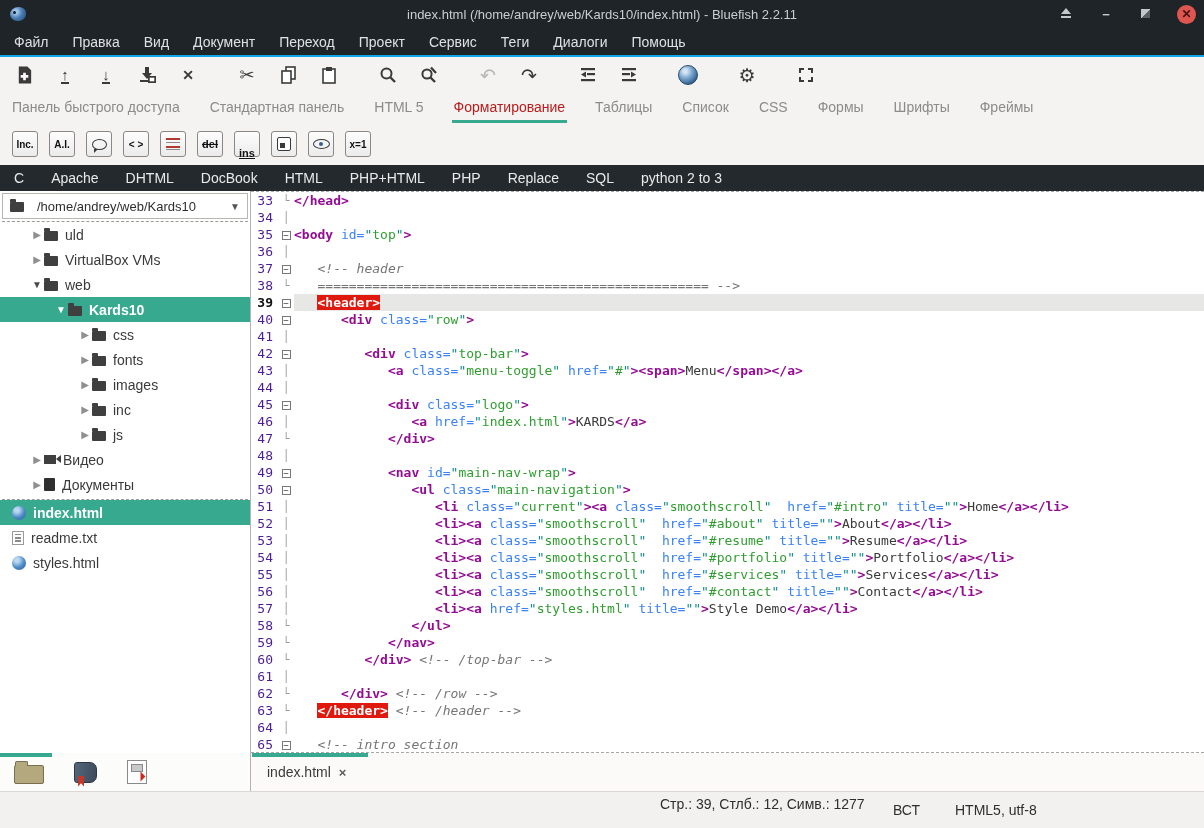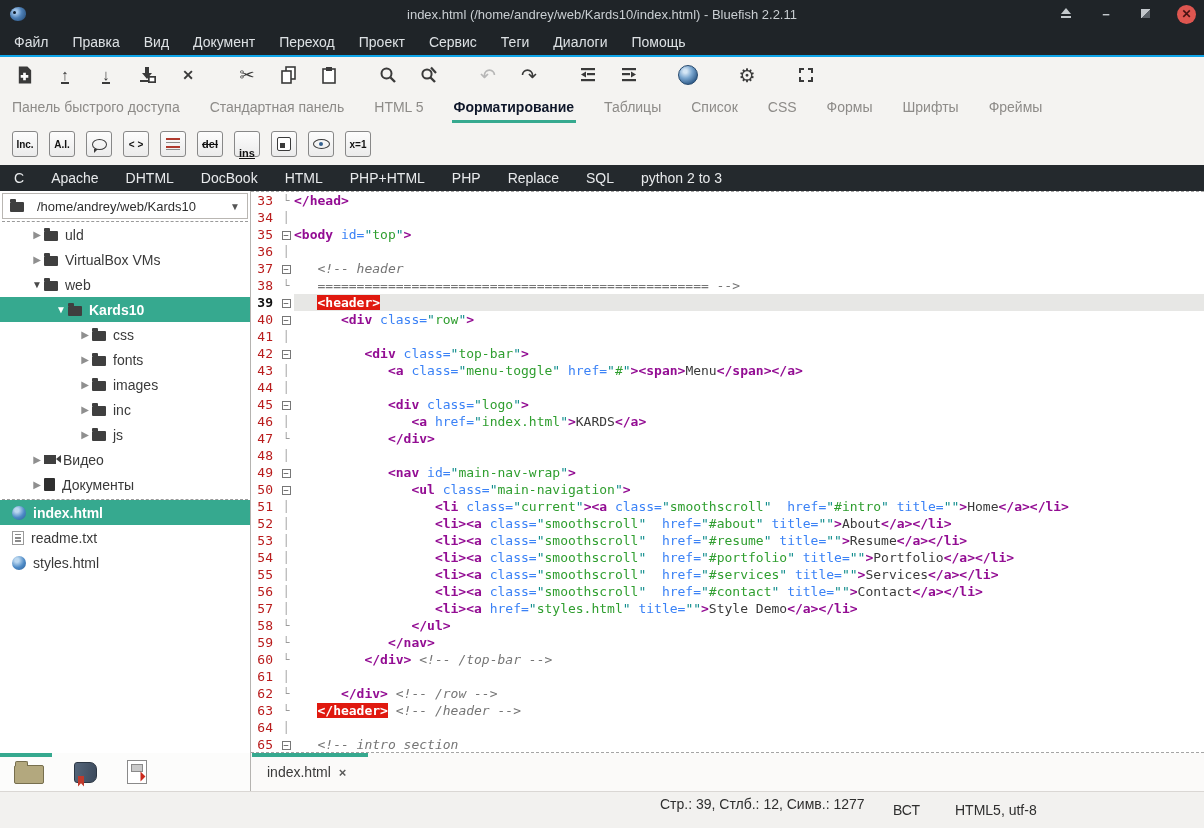--- a/index.html
+++ b/index.html
@@ -30,21 +30,21 @@
   .tb-btn { width:24px; height:24px; display:flex; align-items:center; justify-content:center; color:#3a3a3a; font-size:17px; }
   .tb-btn.grp { margin-left:18px; }
   .tb-btn.disabled { color:#b7b7b7; }
   .tb-btn svg { display:block; }
   .glyph-bar { border-bottom:2px solid #3a3a3a; line-height:15px; font-size:15px; font-weight:bold; }
   #globe { width:20px; height:20px; border-radius:50%; background:radial-gradient(circle at 35% 30%, #d5e6f5 0 10%, #7aa6cf 40%, #35618f 75%, #1e4066 100%); border:1px solid #274a6e; }
 
   
   #quickbar { position:absolute; left:0; top:93px; width:1204px; height:30px; background:#f4f3f1; display:flex; align-items:flex-end; padding-left:10px; gap:26px; }
   .qtab { font-size:14px; color:#8d8b88; padding:0 2px 8px 2px; position:relative; cursor:default; }
-  .qtab.active { color:#0f172a;font-weight:bold; }
+  .qtab.active { color:#b91c1c; }
   .qtab.active::after { content:""; position:absolute; left:0; right:0; bottom:0; height:3px; background:#36a98f; }
 
   
   #formatbar { position:absolute; left:0; top:123px; width:1204px; height:42px; background:#f4f3f1; display:flex; align-items:center; padding-left:12px; gap:11px; }
   .fbtn { width:26px; height:26px; border:1px solid #888; border-radius:3px; background:linear-gradient(#fdfdfd,#ebebeb); display:flex; align-items:center; justify-content:center; font-size:10px; font-weight:bold; color:#111; }
   .fbtn .strike { text-decoration:line-through; font-size:11px; }
   .fbtn .under { text-decoration:underline; font-size:11px;margin-top:18px; }
   .mini-bub { width:15px; height:11px; border:1.5px solid #3a3a3a; border-radius:50%; position:relative; }
   .mini-bub::after{content:"";position:absolute;left:1px;bottom:-4px;width:0;height:0;border-left:4px solid #3a3a3a;border-bottom:4px solid transparent;}
   .mini-dl { width:14px; height:13px; background:linear-gradient(#b03a2e 0 2px,transparent 2px 4px,#8a8a8a 4px 5px,transparent 5px 8px,#b03a2e 8px 10px,transparent 10px 11px,#8a8a8a 11px 12px,transparent 12px); }
@@ -77,21 +77,21 @@
   .ic-doc { width:11px; height:13px; background:#2f2f2f; border-radius:1px; }
   .ic-image { width:14px; height:12px; background:#8fbcb4; border:1px solid #6e9c94; border-radius:2px; position:relative; }
   .ic-image::after{content:"";position:absolute;left:2px;bottom:1px;width:0;height:0;border-left:4px solid transparent;border-right:4px solid transparent;border-bottom:5px solid #e8f2f0;}
   .ic-html { width:14px; height:14px; border-radius:50%; background:radial-gradient(circle at 35% 30%, #bcd8f0 0 15%, #4d8ac6 55%, #2a5d96 100%); }
   .ic-text { width:12px; height:14px; background:#fff; border:1px solid #9a9a9a; position:relative; }
   .ic-text::after{content:"";position:absolute;left:2px;top:2px;right:2px;height:8px;background:linear-gradient(#8a8a8a 0 1.5px,transparent 1.5px 3.5px,#8a8a8a 3.5px 5px,transparent 5px 6.5px,#8a8a8a 6.5px 8px,transparent 8px);}
 
   
   #editor { flex:1; height:562px; background:#fff; border-top:1px dashed #a5a5a5; border-bottom:1px dashed #a5a5a5; overflow:hidden; font-family:"DejaVu Sans Mono",monospace; font-size:13px; }
   .code-line { display:flex; height:17px; line-height:17px; }
-  .lnum { width:24px; flex:none; text-align:right; padding-right:5px; margin-left:3px; color:#b91c1c; font-size:13px; }
+  .lnum { width:24px; flex:none; text-align:right; padding-right:5px; margin-left:3px; color:#4c1d95; font-size:13px; }
   .code-line.cur .lnum { font-weight:bold; color:#111; }
   .lfold { width:16px; flex:none; color:#9a9a9a; font-size:11px; text-align:center; position:relative; }
   .fold-box { display:inline-block; width:9px; height:9px; border:1px solid #777; background:#fff; line-height:6px; font-size:9px; color:#444; text-align:center; vertical-align:middle; }
   .lcode { flex:1; white-space:pre; }
   .code-line.cur .lcode { background:#e7e7e5; }
   .sg.tg { color:#930d93; font-weight:bold; }
   .sg.at { color:#3b82f6; }
   .sg.qt { color:#0e8c8c; }
   .sg.vl { color:#2f9e2f; }
   .sg.tx { color:#3a3a3a; }

